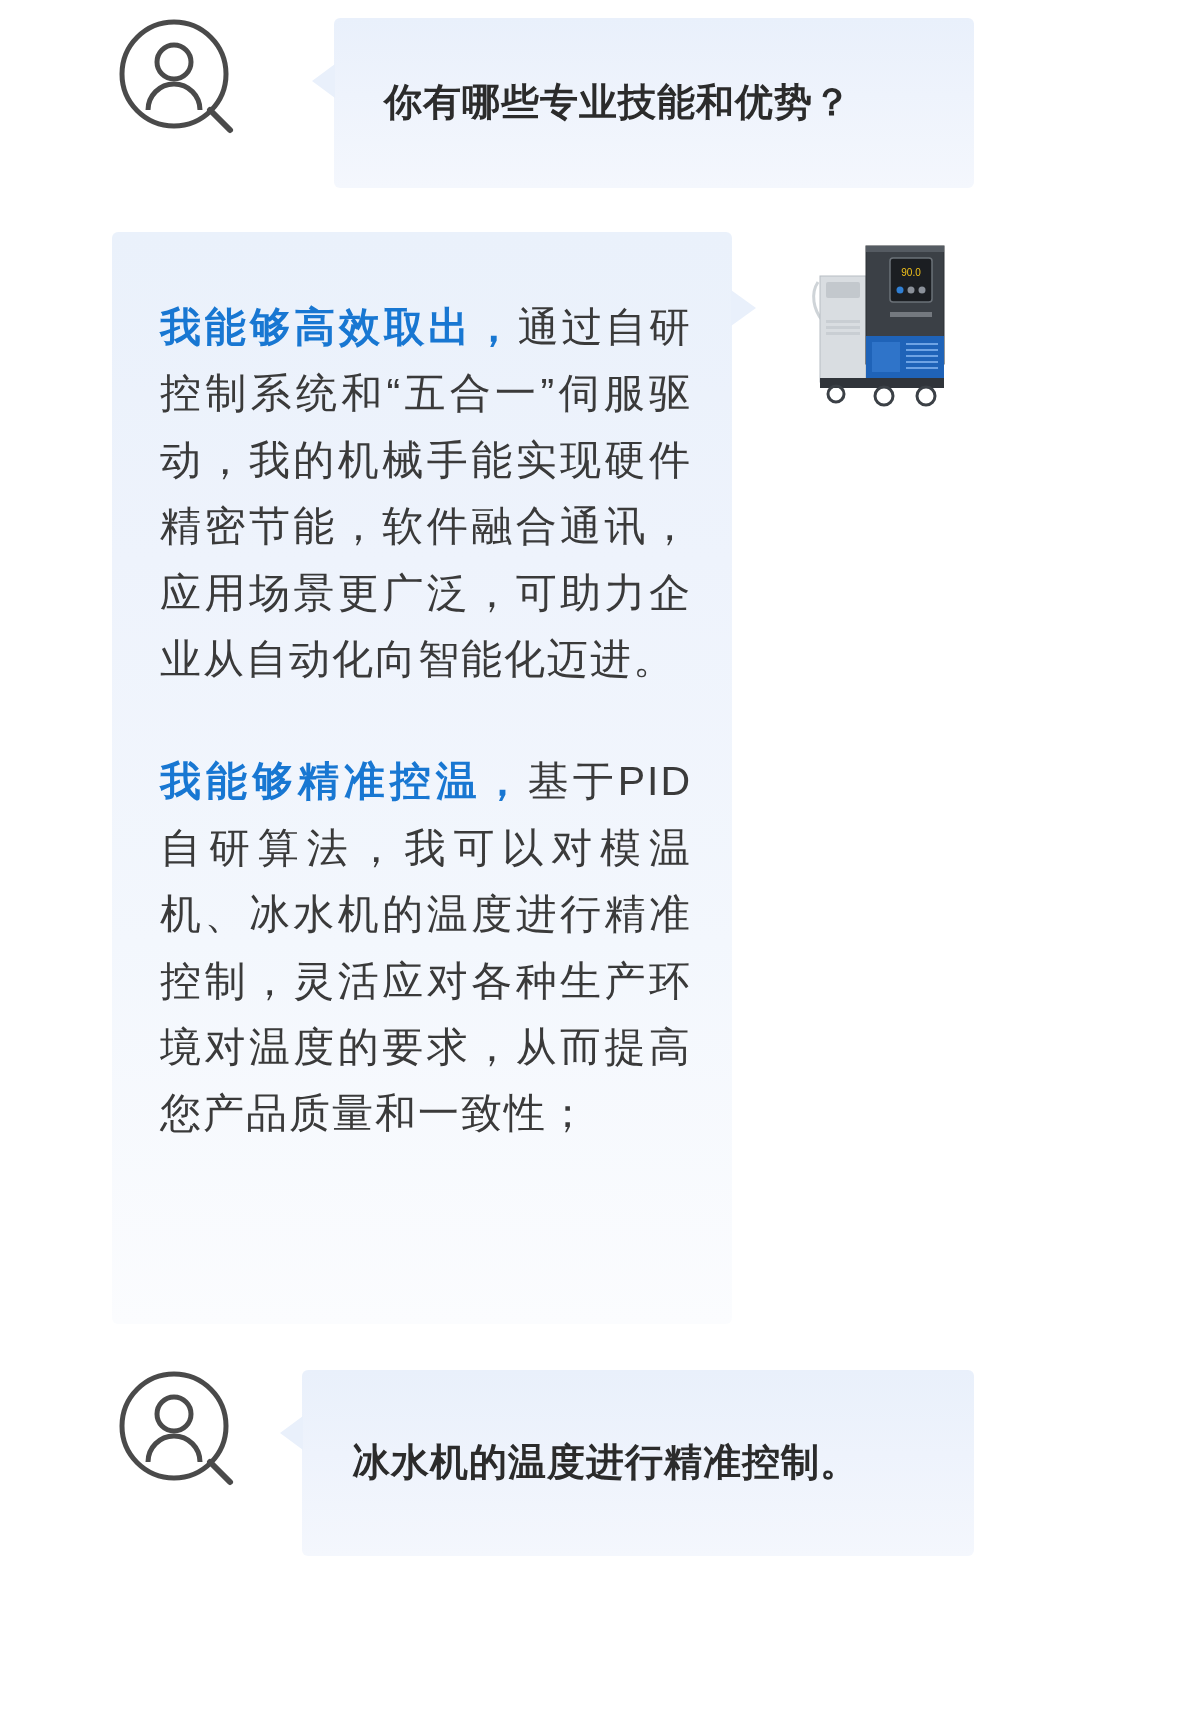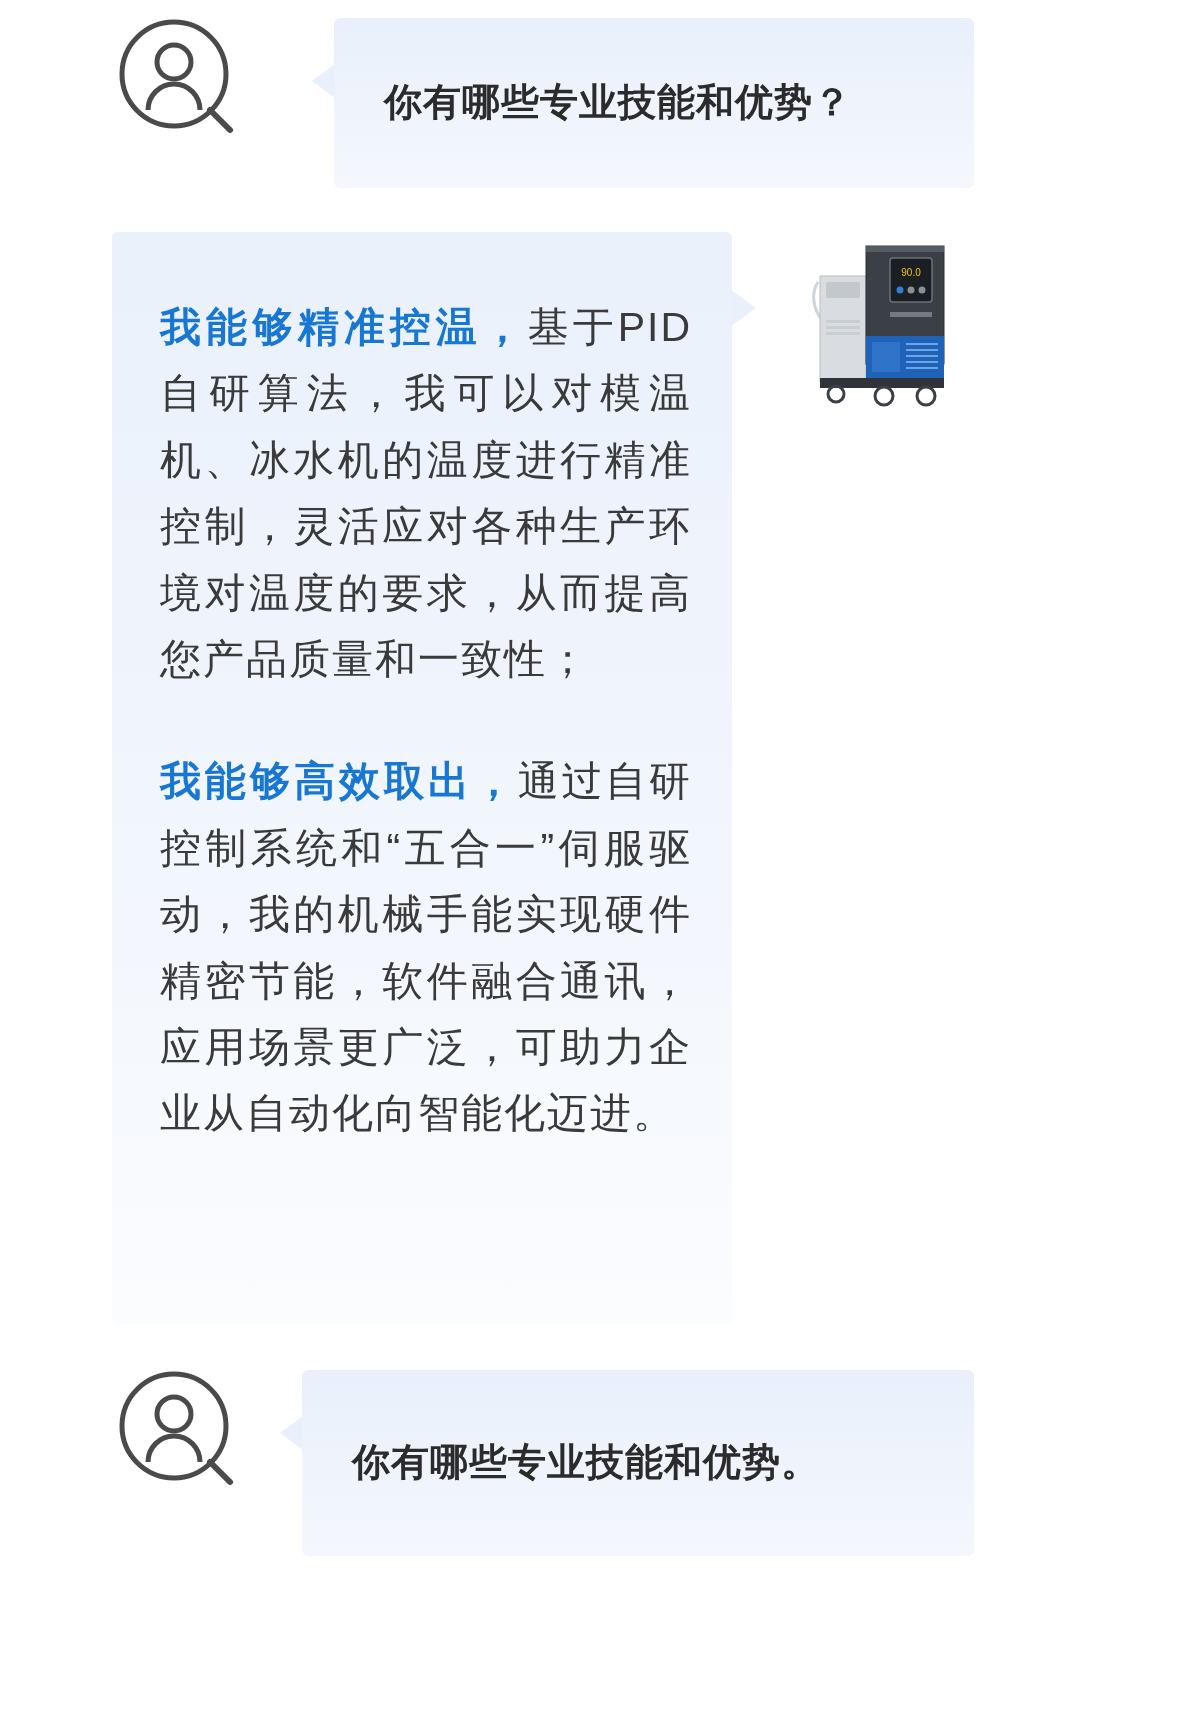--- a/index.html
+++ b/index.html
@@ -126,24 +126,24 @@
     </div>
     <div class="bubble-q" style="width:640px; height:170px; margin-left:98px;">
       <span class="tail"></span>
       <span class="q-text">你有哪些专业技能和优势？</span>
     </div>
   </div>
 
   <div class="bubble-a">
     <span class="tail-r"></span>
     <p class="a-para">
-      <span class="hl">我能够精准控温，</span><span>基于PID自研算法，我可以对模温机、冰水机的温度进行精准控制，灵活应对各种生产环境对温度的要求，从而提高您产品质量和一致性；</span>
+      <span class="hl">我能够高效取出，</span><span>通过自研控制系统和“五合一”伺服驱动，我的机械手能实现硬件精密节能，软件融合通讯，应用场景更广泛，可助力企业从自动化向智能化迈进。</span>
     </p>
     <p class="a-para">
-      <span class="hl">我能够高效取出，</span><span>通过自研控制系统和“五合一”伺服驱动，我的机械手能实现硬件精密节能，软件融合通讯，应用场景更广泛，可助力企业从自动化向智能化迈进。</span>
+      <span class="hl">我能够精准控温，</span><span>基于PID自研算法，我可以对模温机、冰水机的温度进行精准控制，灵活应对各种生产环境对温度的要求，从而提高您产品质量和一致性；</span>
     </p>
   </div>
 
   <div class="product">
     <svg width="160" height="190" viewBox="0 0 160 190" aria-hidden="true">
 
       <path d="M12 58 C4 70 8 86 16 96" fill="none" stroke="#cfd4d8" stroke-width="3"></path>
 
       <rect x="14" y="52" width="46" height="106" fill="#d9dde1" stroke="#b7bdc3" stroke-width="1"></rect>
 
@@ -186,17 +186,17 @@
     <div class="avatar">
       <svg width="118" height="118" viewBox="0 0 118 118" aria-hidden="true">
         <circle cx="56" cy="56" r="52" fill="none" stroke="#4a4a4a" stroke-width="5"></circle>
         <circle cx="56" cy="44" r="17" fill="none" stroke="#4a4a4a" stroke-width="5"></circle>
         <path d="M30 92 a26 26 0 0 1 52 0" fill="none" stroke="#4a4a4a" stroke-width="5"></path>
         <line x1="92" y1="92" x2="112" y2="112" stroke="#4a4a4a" stroke-width="6" stroke-linecap="round"></line>
       </svg>
     </div>
     <div class="bubble-q" style="width:672px; height:186px; margin-left:66px;">
       <span class="tail"></span>
-      <span class="q-text">你有哪些专业技能和优势。</span>
+      <span class="q-text">冰水机的温度进行精准控制。</span>
     </div>
   </div>
 
 </div>
 
 </body></html>

